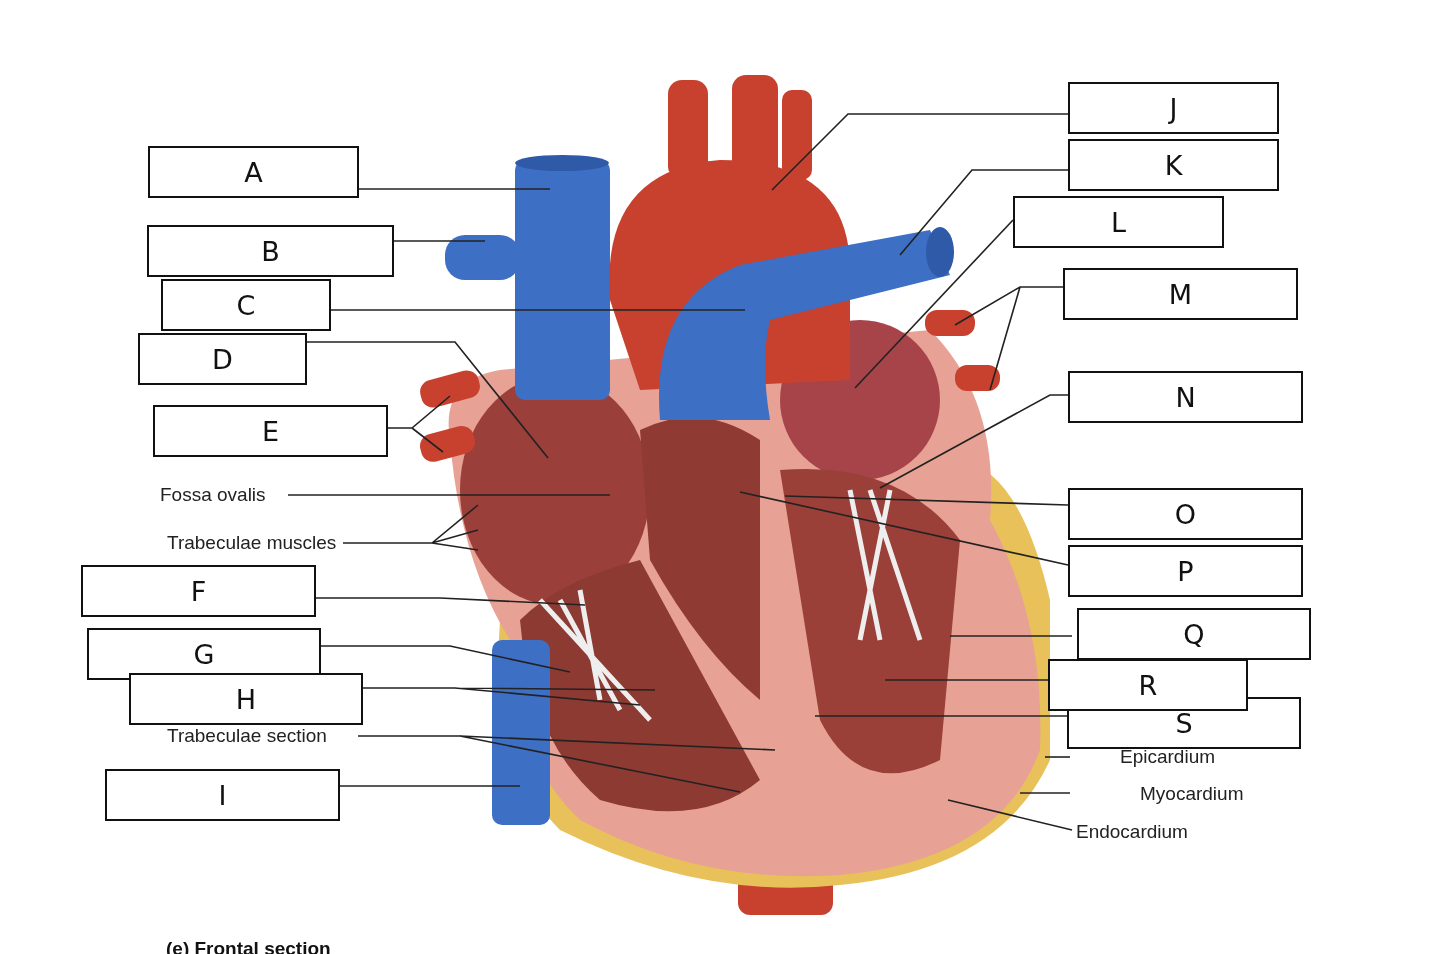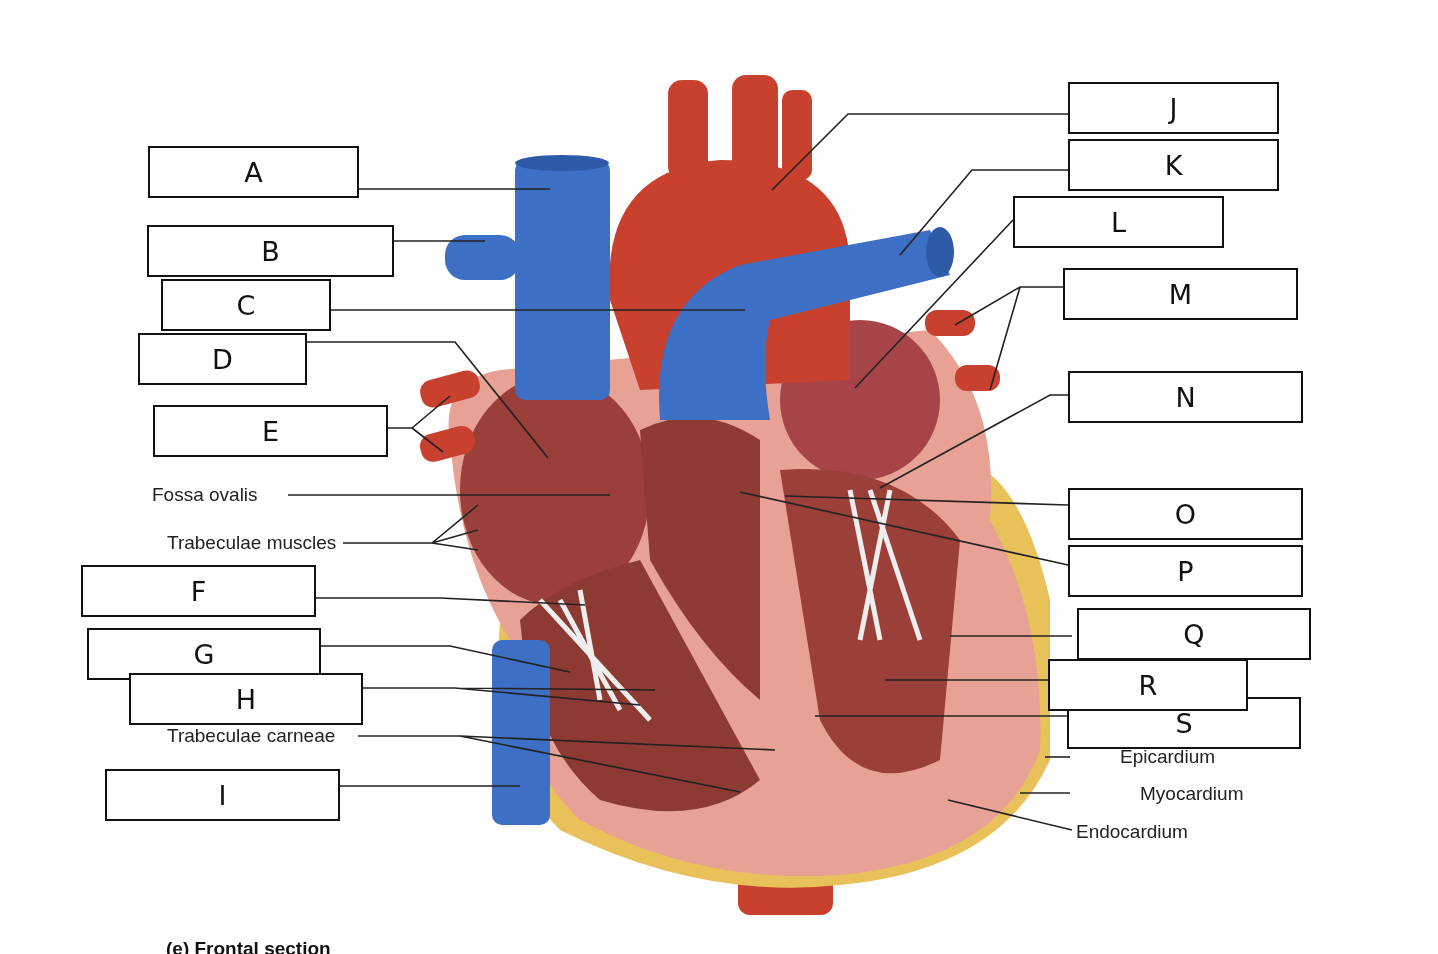--- a/index.html
+++ b/index.html
@@ -77,26 +77,26 @@
     <path d="M1070 793 L1020 793"></path>
     <path d="M1072 830 L948 800"></path>
   </g>
 </svg>
 
 <div class="box" style="left:148px;top:146px;width:211px;height:52px;">A</div>
 <div class="box" style="left:147px;top:225px;width:247px;height:52px;">B</div>
 <div class="box" style="left:161px;top:279px;width:170px;height:52px;">C</div>
 <div class="box" style="left:138px;top:333px;width:169px;height:52px;">D</div>
 <div class="box" style="left:153px;top:405px;width:235px;height:52px;">E</div>
-<div class="lbl" style="left:152px;top:484px;">Fossa ovalis</div>
+<div class="lbl" style="left:160px;top:484px;">Fossa ovalis</div>
 <div class="lbl" style="left:167px;top:532px;">Trabeculae muscles</div>
 <div class="box" style="left:81px;top:565px;width:235px;height:52px;">F</div>
 <div class="box" style="left:87px;top:628px;width:234px;height:52px;">G</div>
 <div class="box" style="left:129px;top:673px;width:234px;height:52px;">H</div>
-<div class="lbl" style="left:167px;top:725px;">Trabeculae carneae</div>
+<div class="lbl" style="left:167px;top:725px;">Trabeculae section</div>
 <div class="box" style="left:105px;top:769px;width:235px;height:52px;">I</div>
 
 <div class="box" style="left:1068px;top:82px;width:211px;height:52px;">J</div>
 <div class="box" style="left:1068px;top:139px;width:211px;height:52px;">K</div>
 <div class="box" style="left:1013px;top:196px;width:211px;height:52px;">L</div>
 <div class="box" style="left:1063px;top:268px;width:235px;height:52px;">M</div>
 <div class="box" style="left:1068px;top:371px;width:235px;height:52px;">N</div>
 <div class="box" style="left:1068px;top:488px;width:235px;height:52px;">O</div>
 <div class="box" style="left:1068px;top:545px;width:235px;height:52px;">P</div>
 <div class="box" style="left:1077px;top:608px;width:234px;height:52px;">Q</div>

